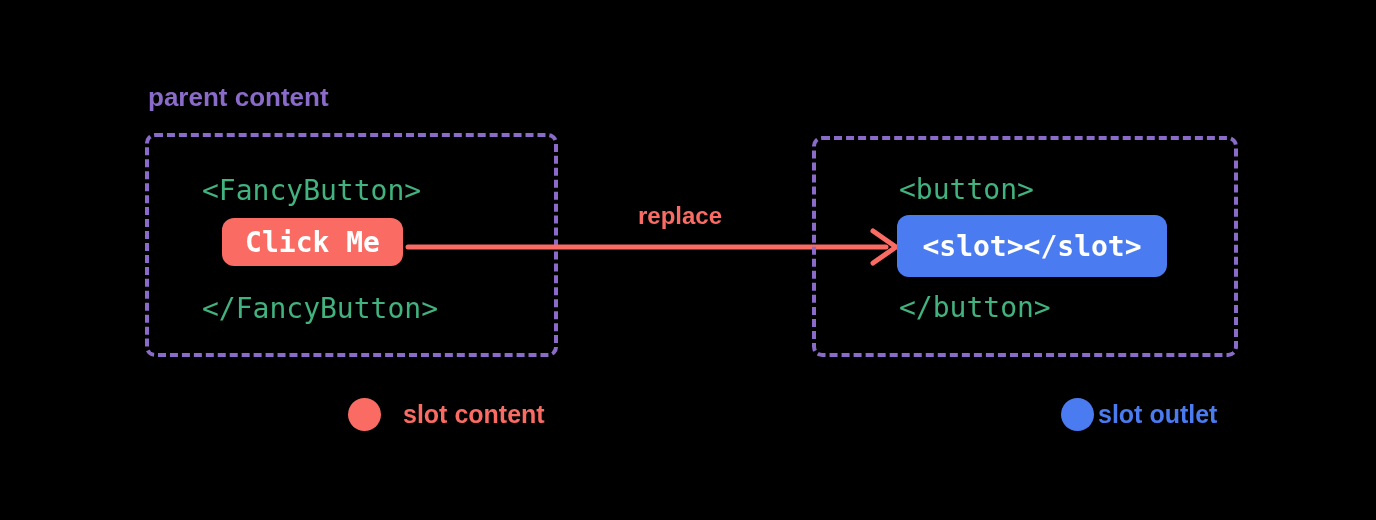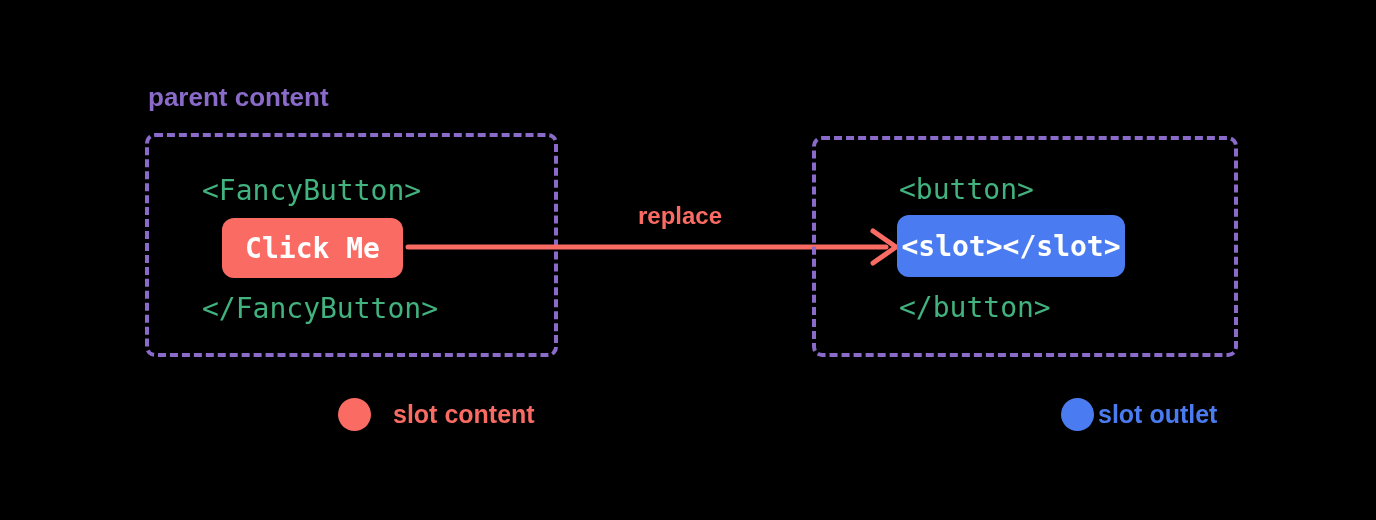--- a/index.html
+++ b/index.html
@@ -60,22 +60,22 @@
     justify-content: center;
     border-radius: 12px;
   }
   .chip .chip-text {
     font-family: "DejaVu Sans Mono", "Liberation Mono", monospace;
     font-weight: 700;
     font-size: 28px;
     color: var(--white);
     white-space: nowrap;
   }
-  .chip.red-chip  { left: 222px; top: 218px; width: 181px; height: 60px; background: var(--red); }
-  .chip.blue-chip { left: 897px; top: 215px; width: 228px; height: 62px; background: var(--blue); }
+  .chip.red-chip  { left: 222px; top: 218px; width: 181px; height: 48px; background: var(--red); }
+  .chip.blue-chip { left: 897px; top: 215px; width: 270px; height: 62px; background: var(--blue); }
   .arrow-svg {
     position: absolute;
     left: 0; top: 0;
     width: 1376px;
     height: 520px;
     pointer-events: none;
   }
   .arrow-svg line, .arrow-svg polyline {
     stroke: var(--red);
     stroke-width: 5;
@@ -89,21 +89,21 @@
     font: 700 24px "Liberation Sans", sans-serif;
     color: var(--red);
     line-height: 1;
     white-space: nowrap;
   }
   .legend {
     position: absolute;
     display: flex;
     align-items: center;
   }
-  .legend-left  { left: 338px; top: 398px; gap: 22px; }
+  .legend-left  { left: 348px; top: 398px; gap: 22px; }
   .legend-right { left: 1061px; top: 398px; gap: 4px; }
   .dot {
     width: 33px; height: 33px;
     border-radius: 50%;
     flex: 0 0 auto;
   }
   .red-dot  { background: var(--red); }
   .blue-dot { background: var(--blue); }
   .legend-text {
     font: 700 25px "Liberation Sans", sans-serif;

